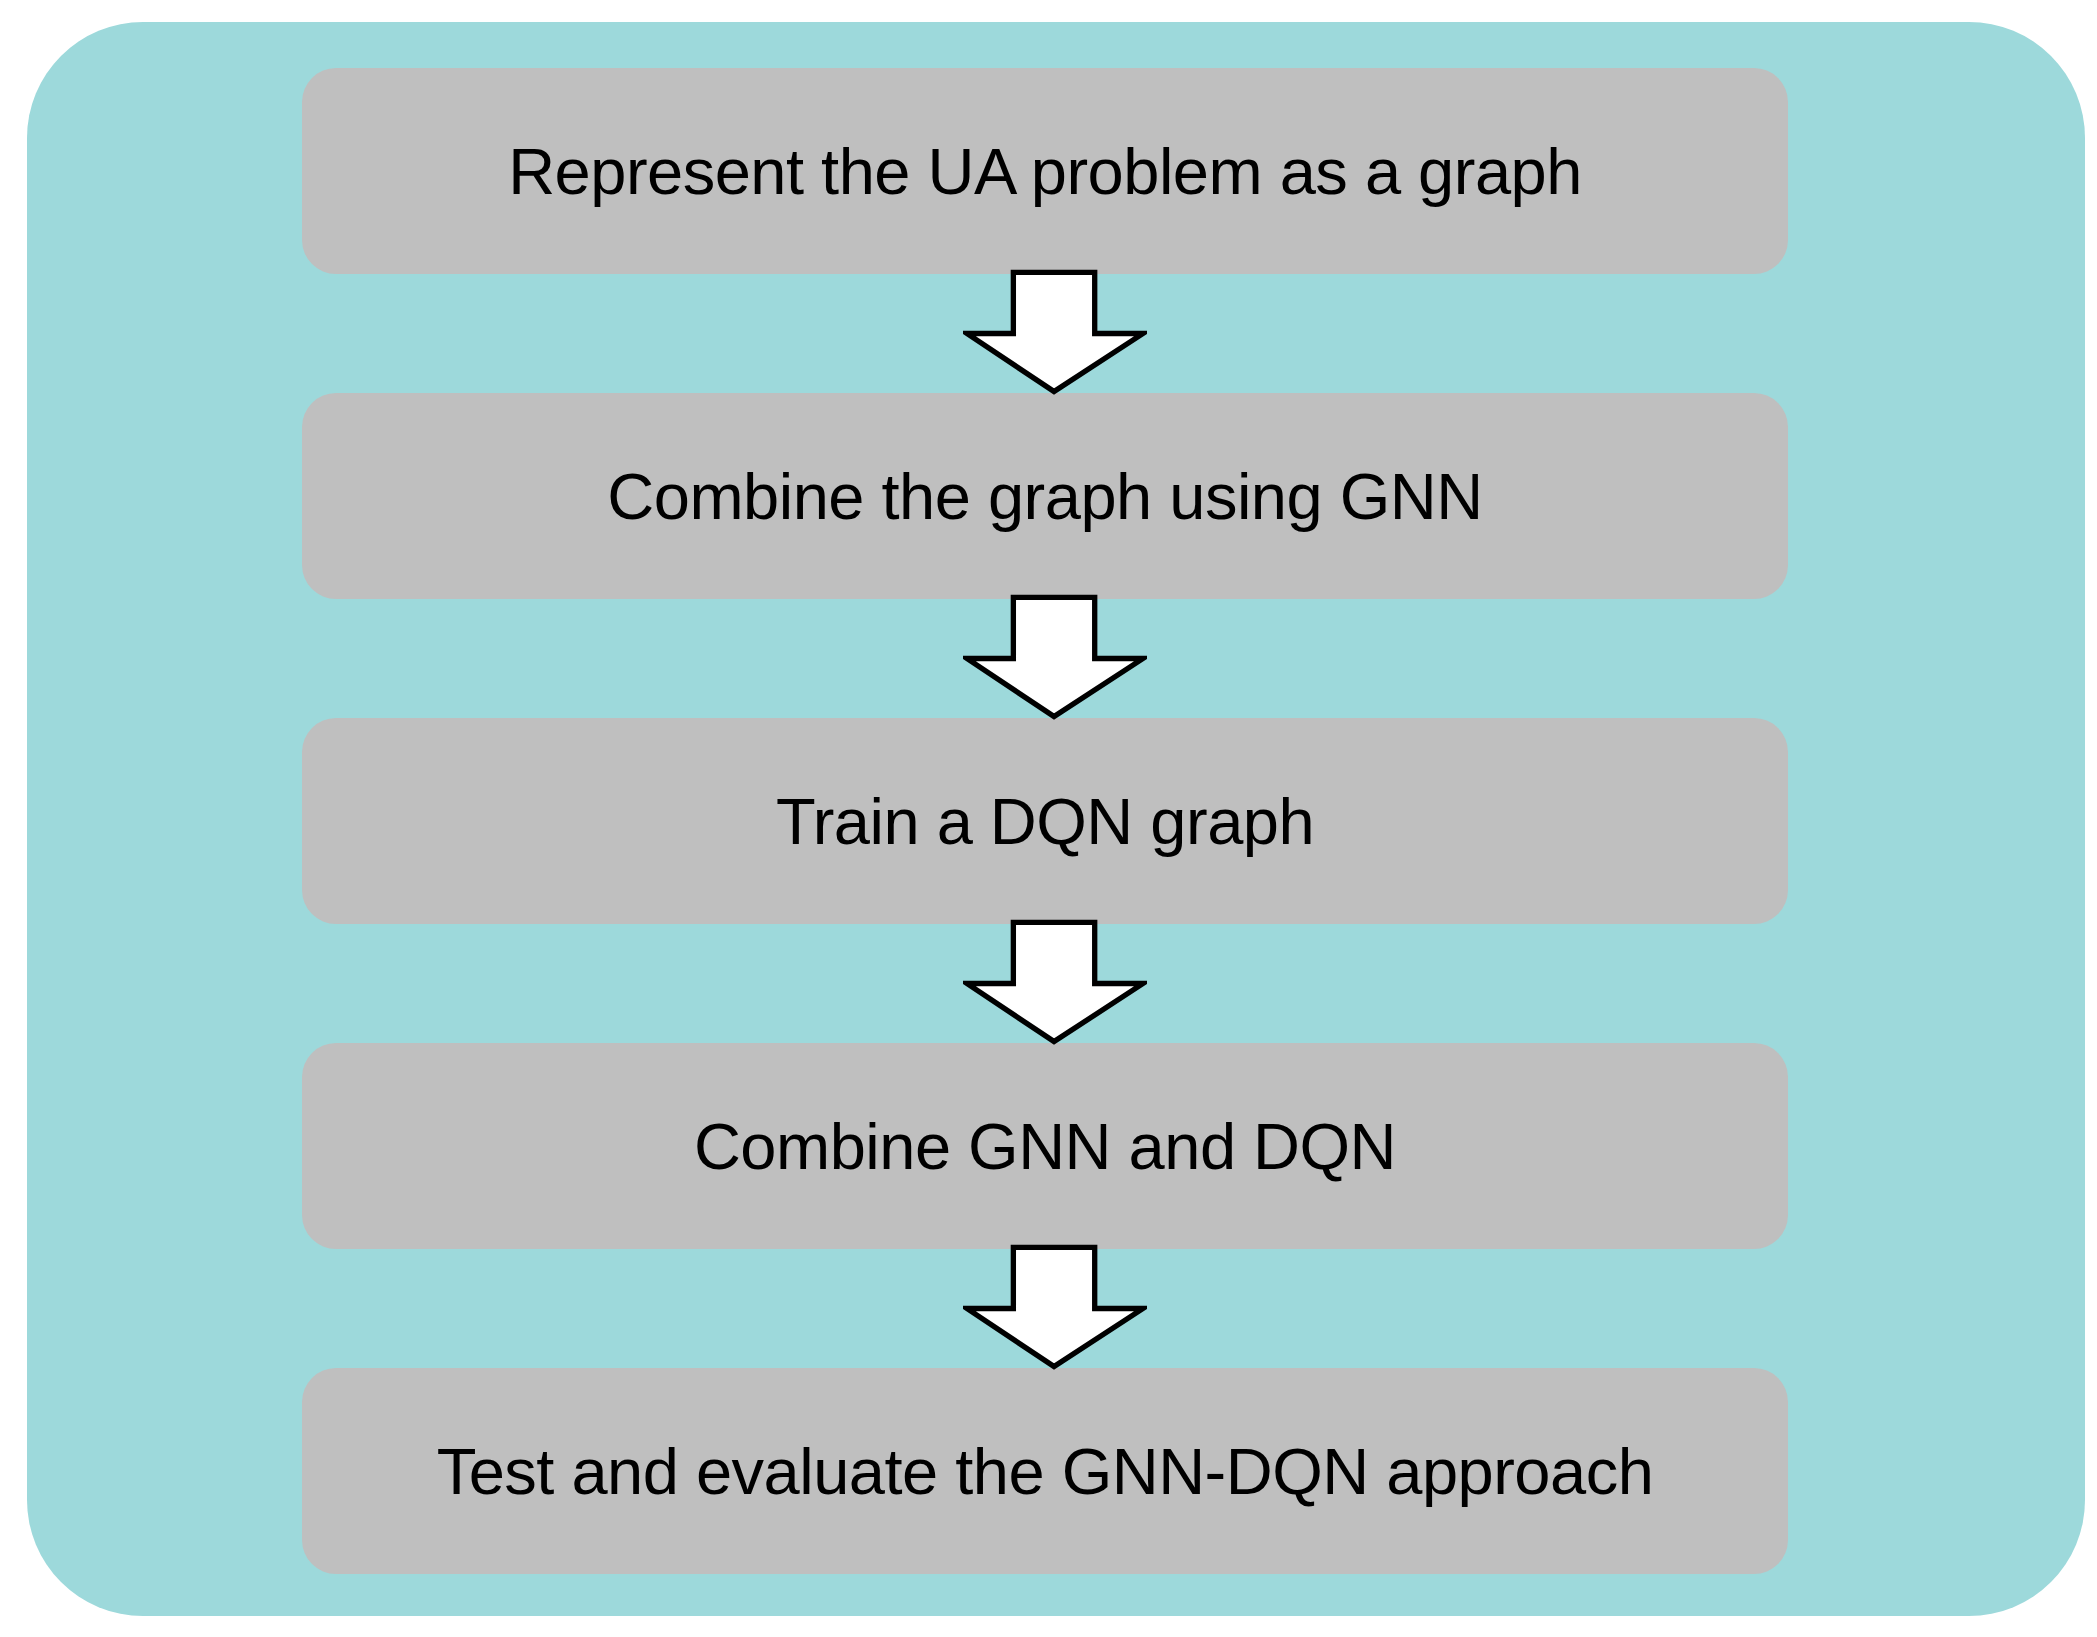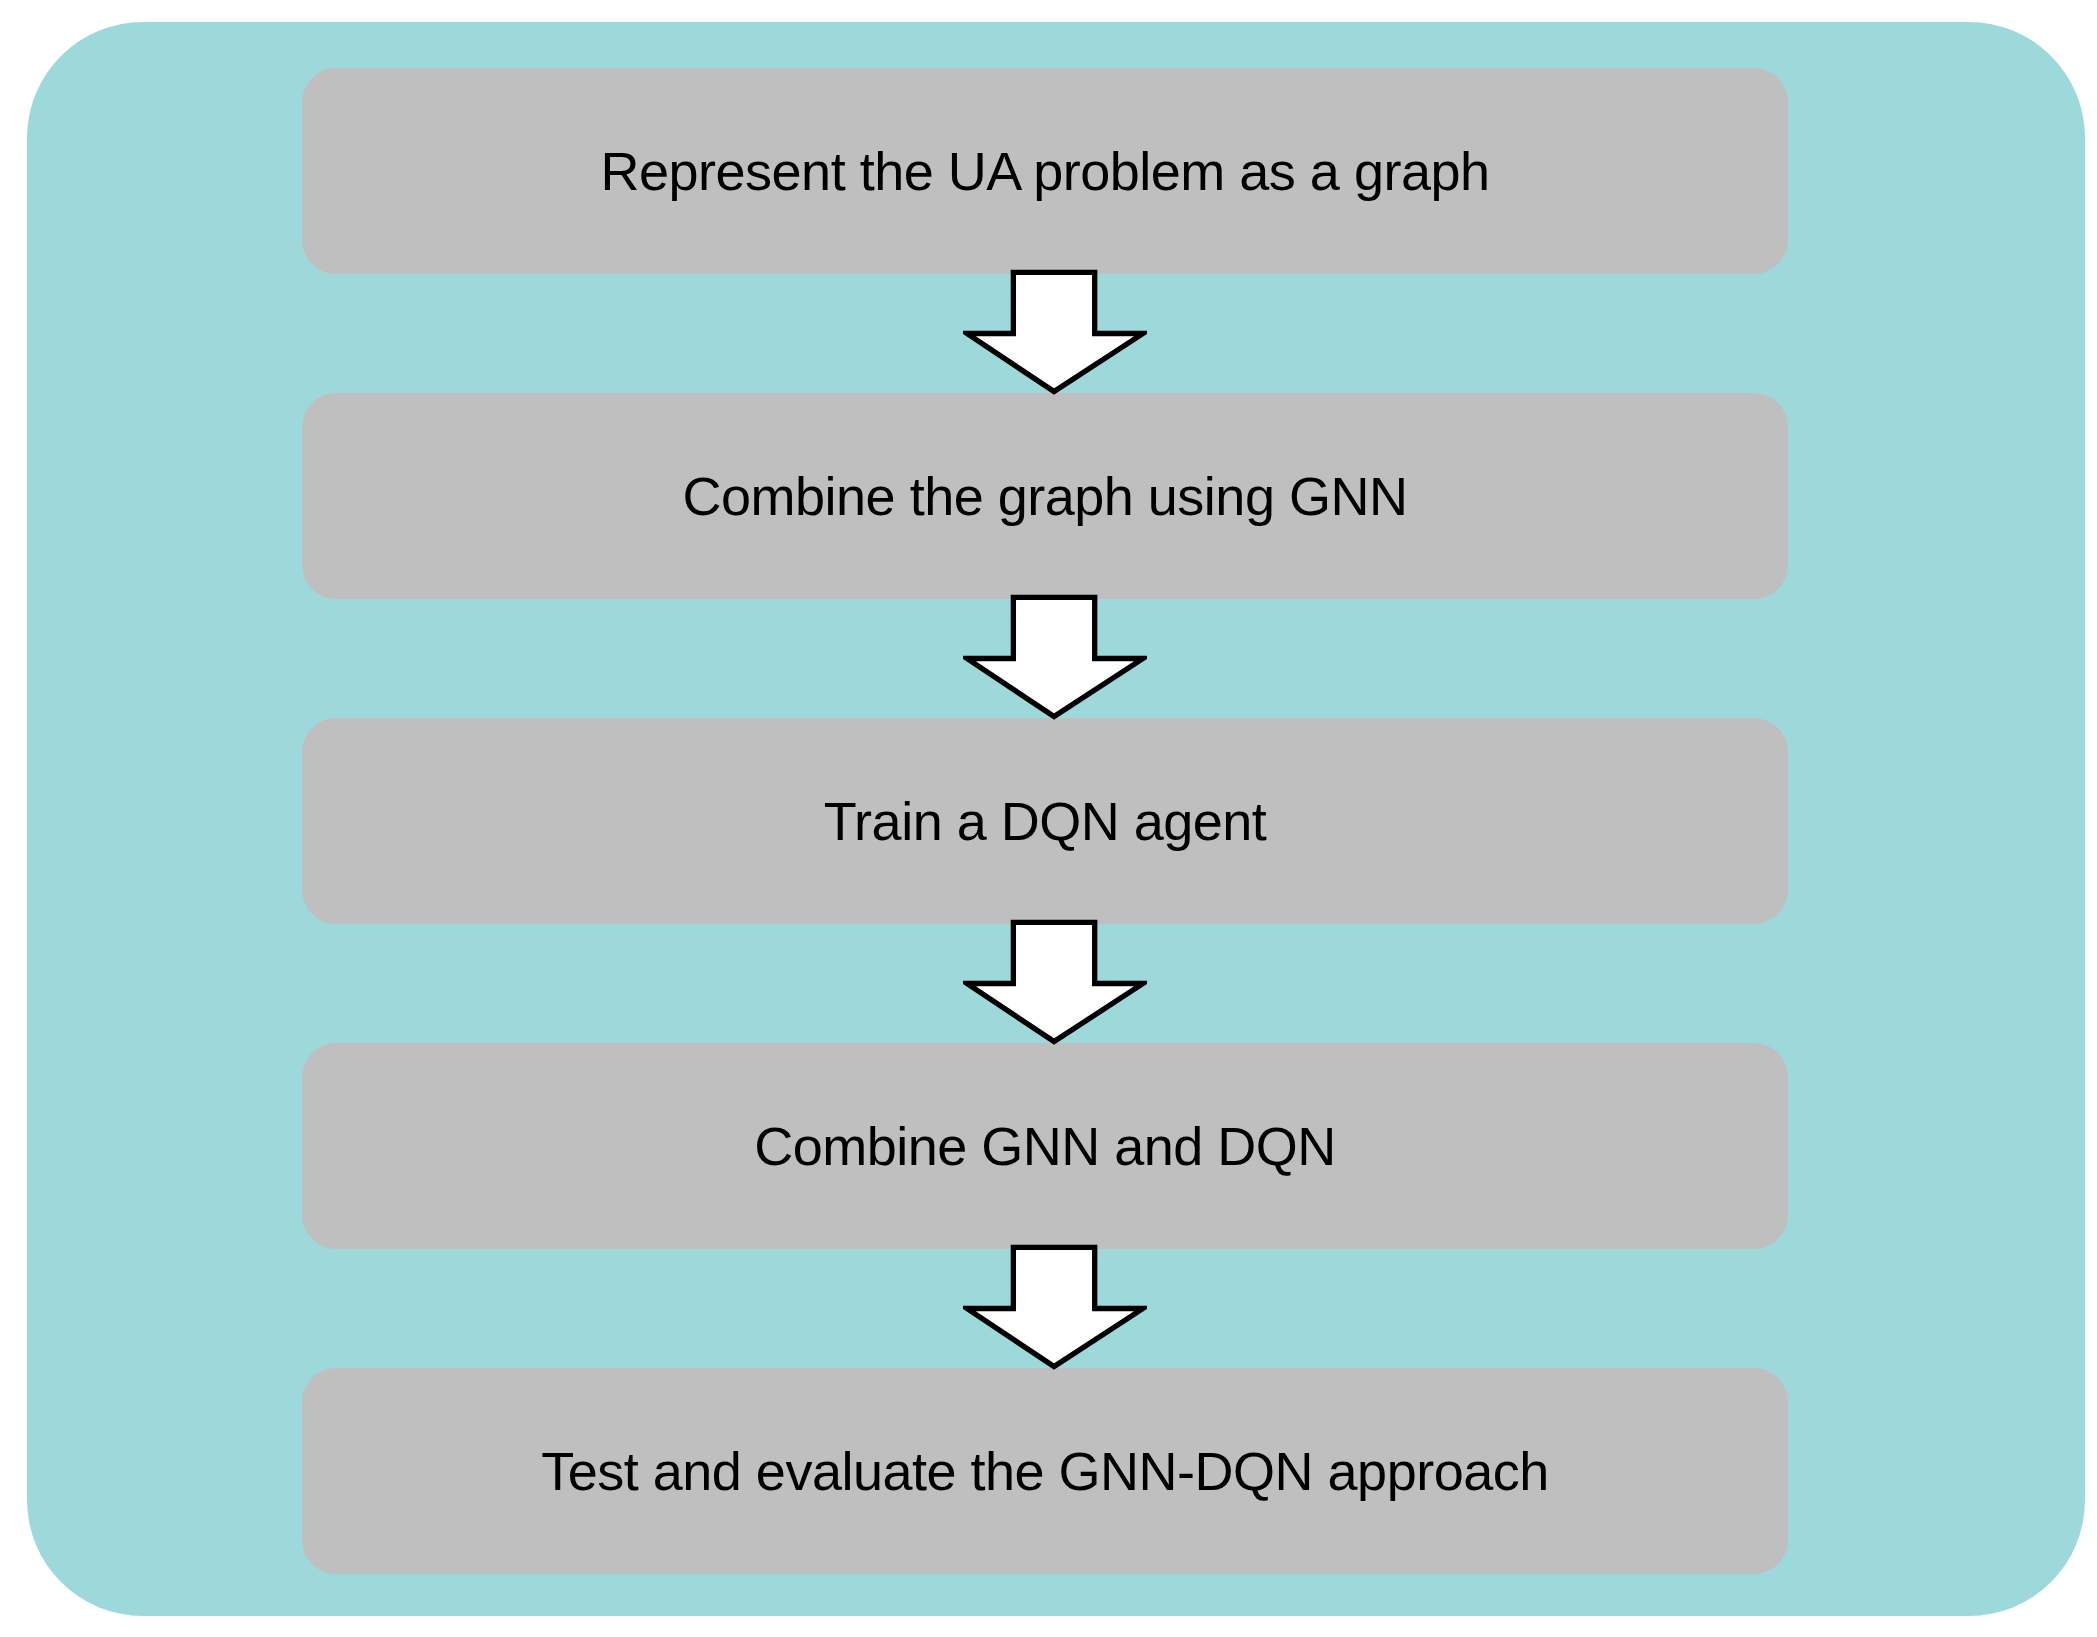--- a/index.html
+++ b/index.html
@@ -34,21 +34,21 @@
     z-index: 1;
     height: 206px;
     background: var(--box-bg, #bfbfbf);
     border-radius: 34px;
     display: flex;
     align-items: center;
     justify-content: center;
   }
   .step-label {
     color: var(--text-color, #000000);
-    font-size: 54px;
+    font-size: 65px;
     letter-spacing: -0.5px;
     white-space: nowrap;
   }
   .arrow-row {
     position: relative;
     z-index: 2;
     height: 119px;
     display: flex;
     align-items: center;
     justify-content: center;
@@ -88,21 +88,21 @@
       <span class="step-label">Combine the graph using GNN</span>
     </div>
 
     <div class="arrow-row">
       <svg class="arrow" viewBox="0 0 190 130" aria-hidden="true">
         <polygon points="52,3 136,3 136,66 186,66 94,126 4,66 52,66"></polygon>
       </svg>
     </div>
 
     <div class="step">
-      <span class="step-label">Train a DQN agent</span>
+      <span class="step-label">Train a DQN graph</span>
     </div>
 
     <div class="arrow-row">
       <svg class="arrow" viewBox="0 0 190 130" aria-hidden="true">
         <polygon points="52,3 136,3 136,66 186,66 94,126 4,66 52,66"></polygon>
       </svg>
     </div>
 
     <div class="step">
       <span class="step-label">Combine GNN and DQN</span>

